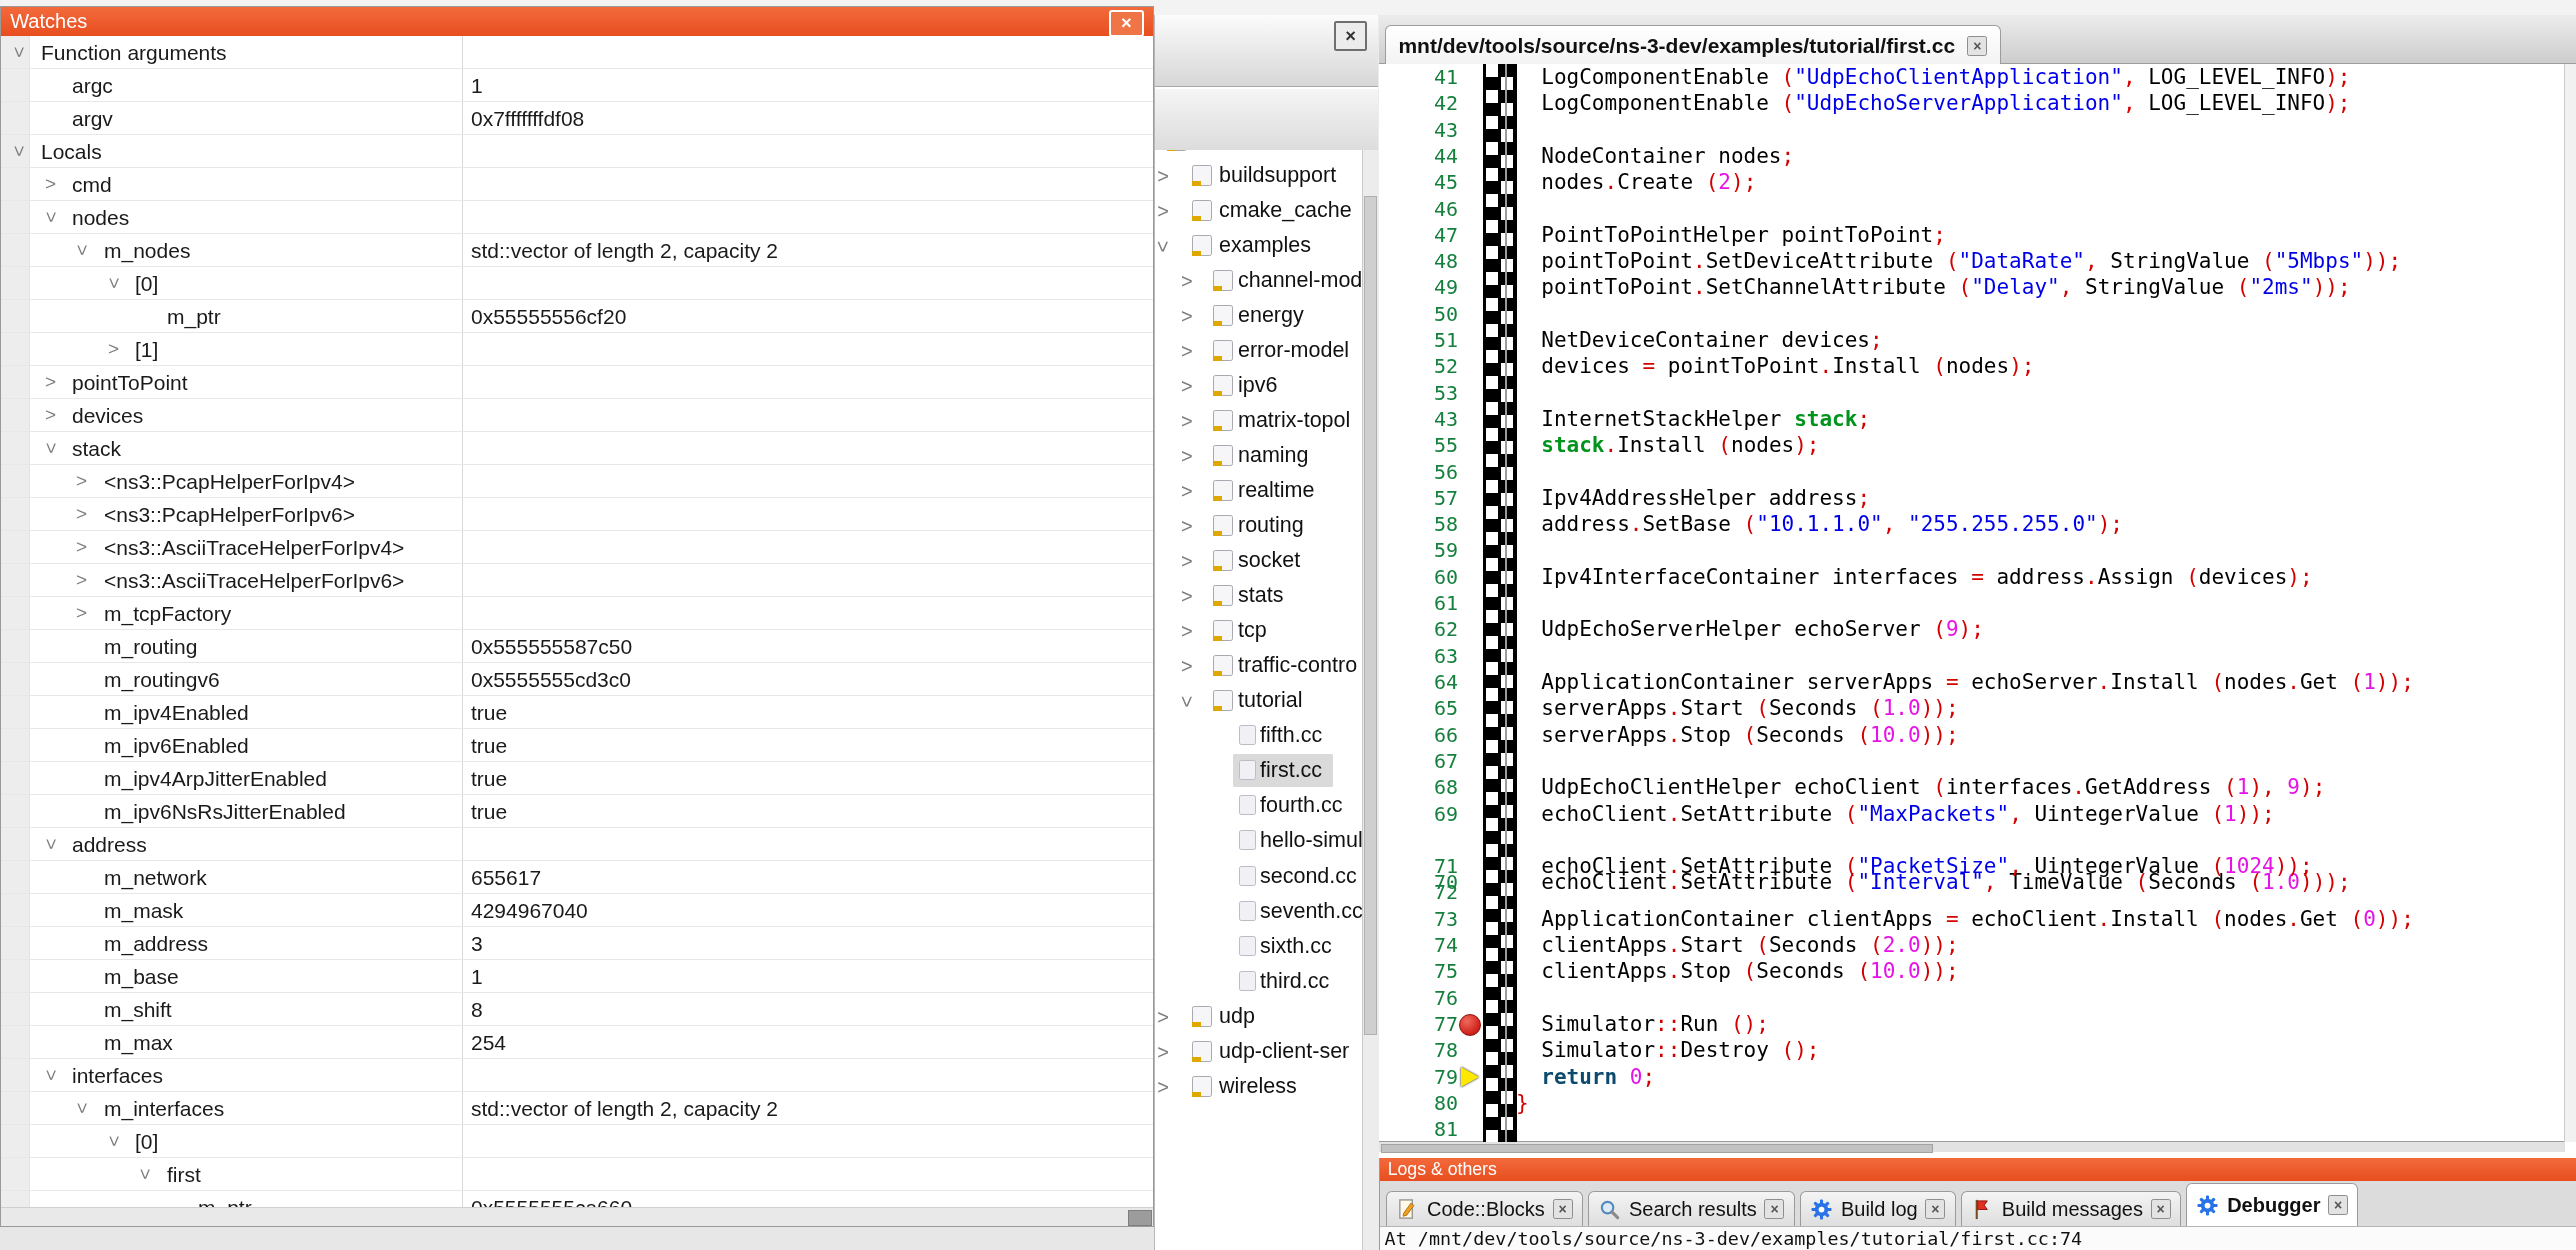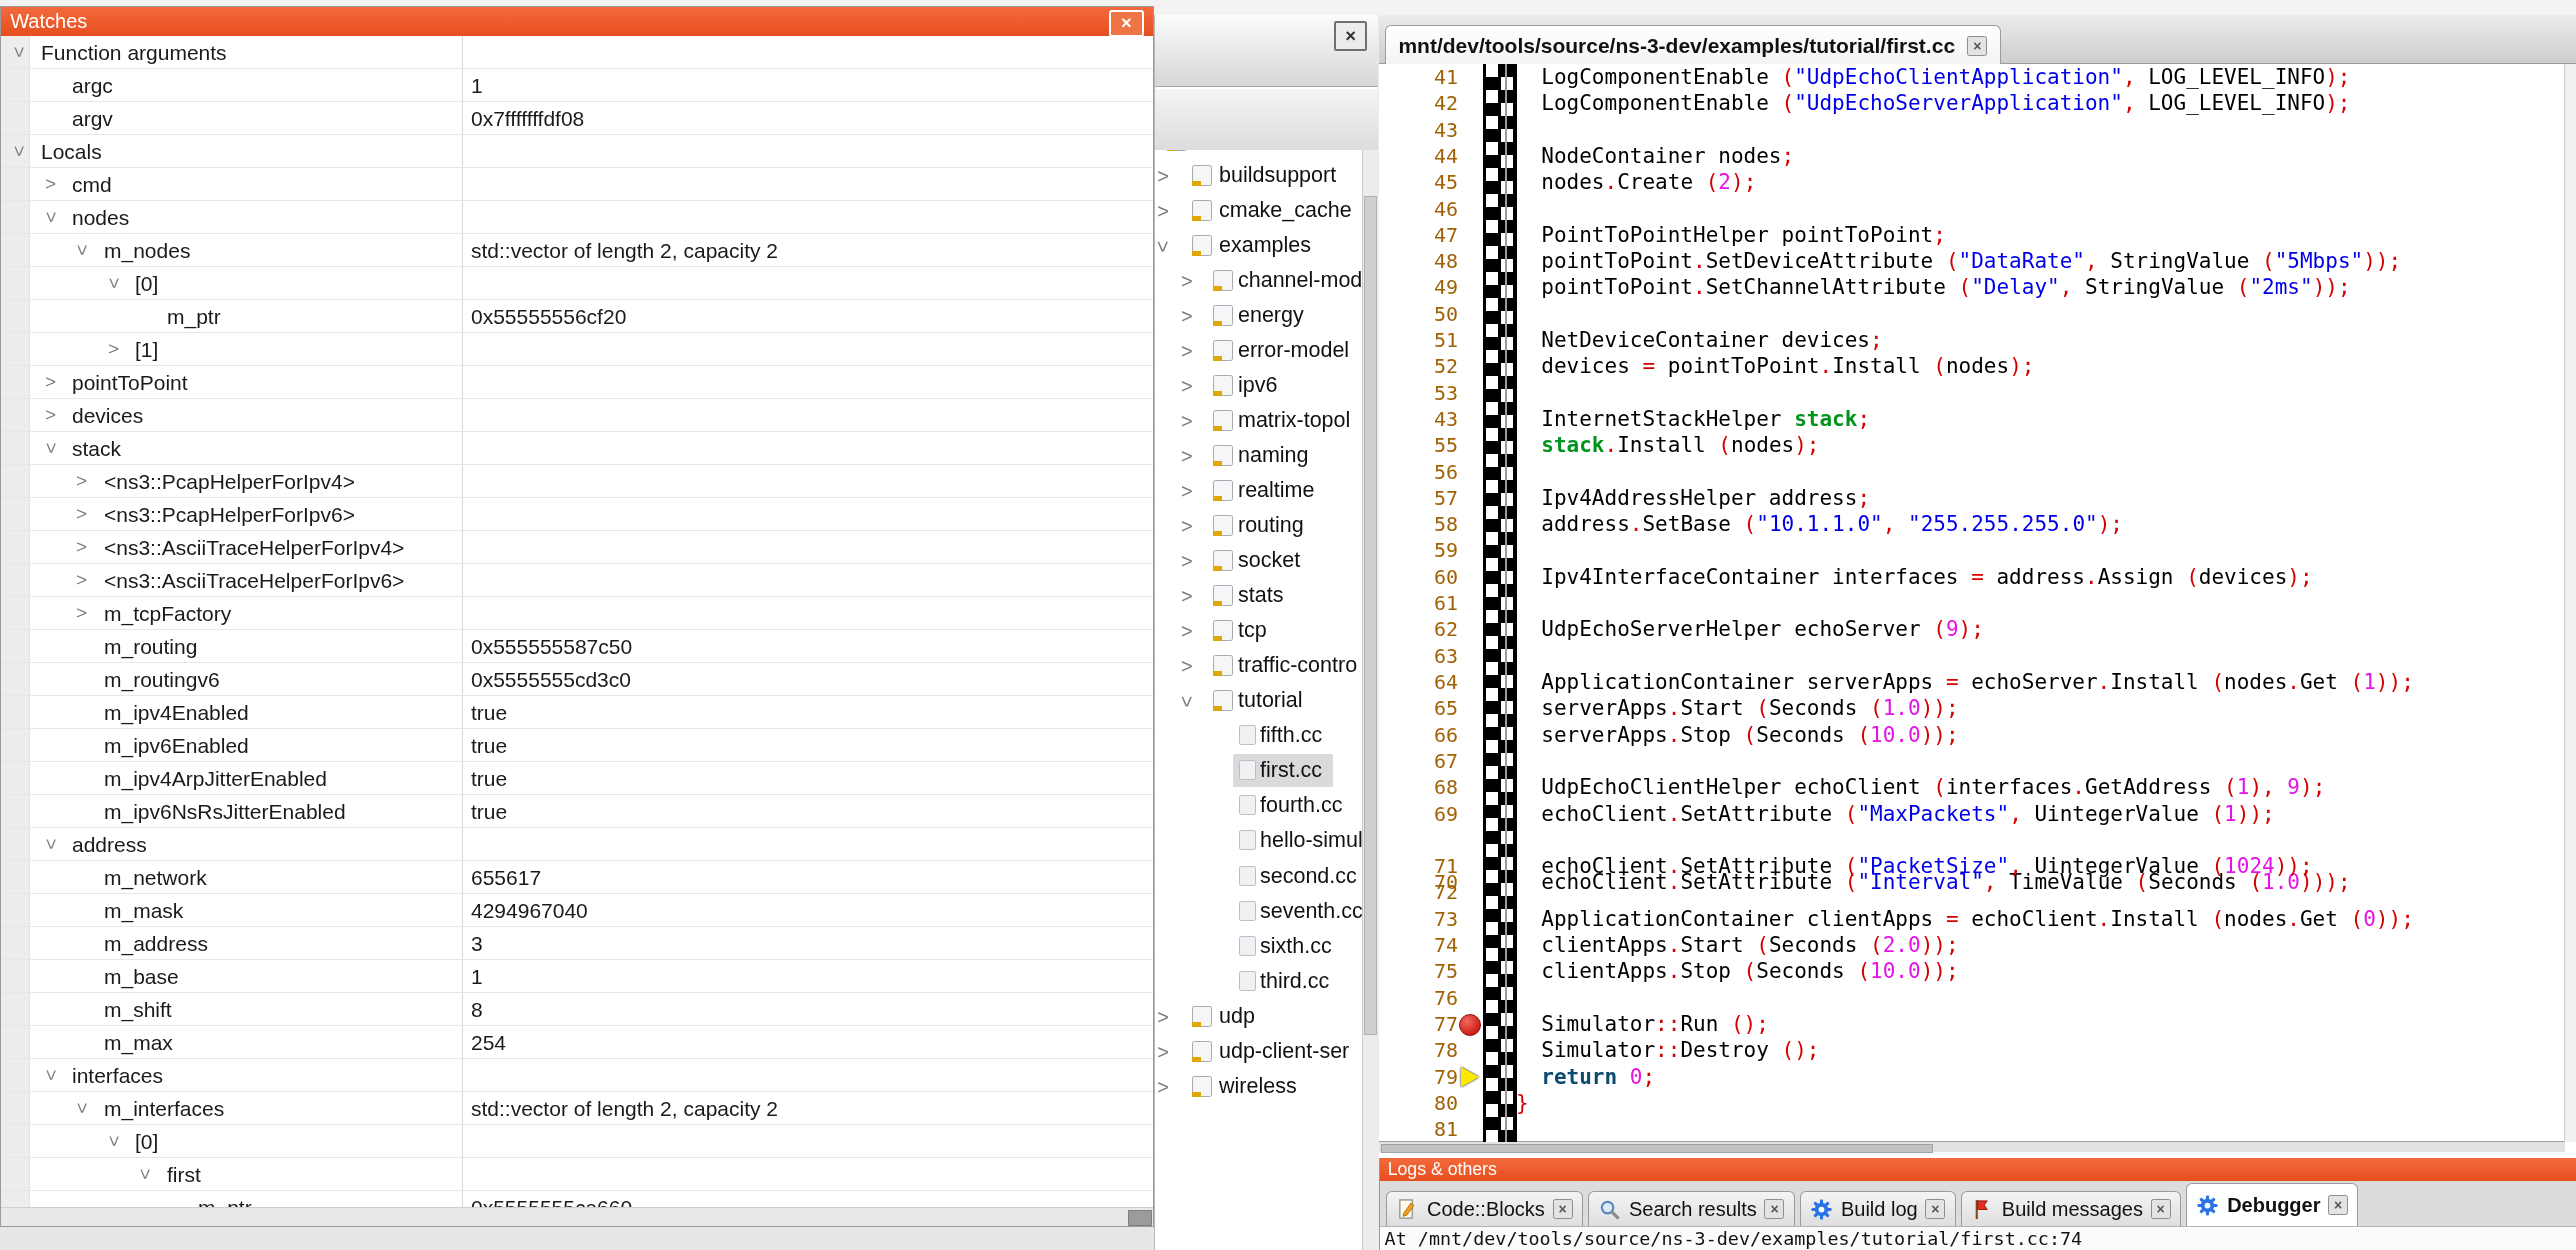--- a/index.html
+++ b/index.html
@@ -61,21 +61,21 @@
             background:linear-gradient(#ececec,#cdcdcd);border-bottom:0.8px solid #9c9c9c;box-sizing:border-box;}
   #e-tab{position:absolute;left:6.1px;top:10px;height:39px;background:linear-gradient(#ffffff,#f3f3f3);
          border:0.8px solid #9c9c9c;border-bottom:none;border-radius:6.1px 6.1px 0 0;
          display:flex;align-items:center;padding:0 12.3px;gap:12.3px;}
   #e-tab .tablabel{font-size:21px;font-weight:bold;color:#111;white-space:nowrap;}
   .tabx{width:20px;height:20px;background:#e3e3e3;border:1.5px solid #8e8e8e;border-radius:2.3px;
         color:#555;font-size:14px;font-weight:bold;display:flex;align-items:center;justify-content:center;
         box-sizing:border-box;line-height:1;}
   #code-area{position:absolute;left:0;top:49px;right:10.8px;bottom:16px;overflow:hidden;background:#fff;}
   .cline{position:absolute;left:0;right:0;height:26px;}
-  .lnum{position:absolute;left:0;top:0;width:79px;text-align:right;color:#a16207;
+  .lnum{position:absolute;left:0;top:0;width:79px;text-align:right;color:#15803d;
         font:20px/26px "DejaVu Sans Mono",monospace;}
   .ctext{position:absolute;left:137px;top:0;font:21px/26px "DejaVu Sans Mono",monospace;
          white-space:pre;color:#000;z-index:3;}
   #gutter-strip{position:absolute;left:104px;top:0;width:34px;height:1079px;background-color:#000;
      background-image:
        repeating-linear-gradient(180deg,#fff 0 13px,rgba(0,0,0,0) 13px 26px),
        repeating-linear-gradient(180deg,rgba(0,0,0,0) 0 13px,#fff 13px 26px);
      background-size:12.3px 100%,12.3px 100%;
      background-position:3.1px 0,18.4px 0;
      background-repeat:no-repeat,no-repeat;z-index:1;}

